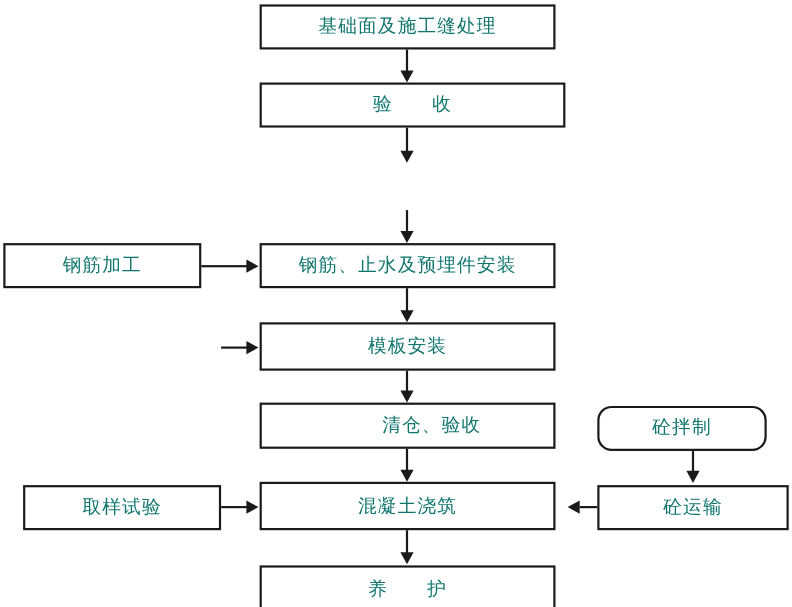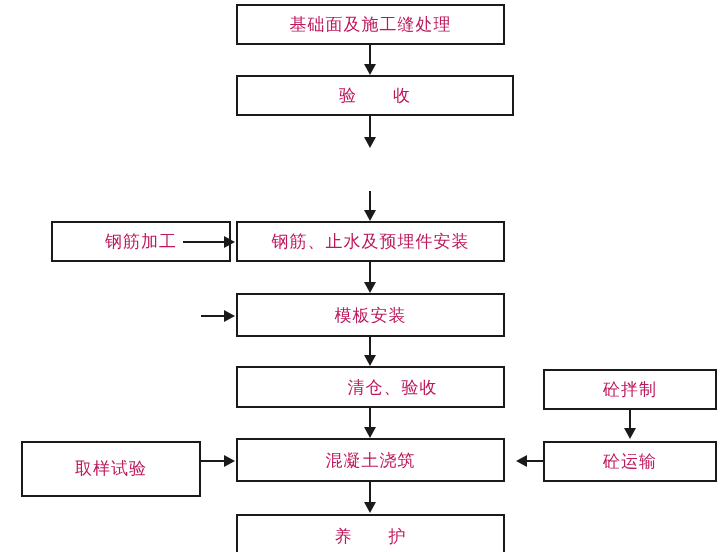--- a/index.html
+++ b/index.html
@@ -16,21 +16,21 @@
     font-family: "DejaVu Sans", "Liberation Sans", sans-serif;
   }
   .node {
     position: absolute;
     box-sizing: border-box;
     border: 2px solid #1a1a1a;
     background: #ffffff;
     display: flex;
     align-items: center;
     justify-content: center;
-    color: #be185d;
+    color: #0f766e;
     font-size: 17px;
     letter-spacing: 1px;
     white-space: pre;
     line-height: 1.1;
   }
   .conn {
     position: absolute;
     background: #1a1a1a;
   }
   .conn.v { width: 2px; }
@@ -83,30 +83,30 @@
   </div>
 
   <div class="node" style="left:236px; top:438px; width:269px; height:44px;align-items:center;">
     <span>混凝土浇筑</span>
   </div>
 
   <div class="node" style="left:236px; top:514px; width:269px; height:44px;">
     <span>养　　护</span>
   </div>
 
-  <div class="node" style="left:3px; top:221px; width:180px; height:41px;margin-left:48px;">
+  <div class="node" style="left:3px; top:221px; width:180px; height:41px;">
     <span>钢筋加工</span>
   </div>
 
 
-  <div class="node" style="left:21px; top:441px; width:180px; height:56px;font-family:Liberation Serif, serif;">
+  <div class="node" style="left:21px; top:441px; width:180px; height:41px;">
     <span>取样试验</span>
   </div>
 
-  <div class="node" style="left:543px; top:369px; width:174px; height:41px;">
+  <div class="node" style="left:543px; top:369px; width:154px; height:41px;border-radius:13px;">
     <span>砼拌制</span>
   </div>
 
   <div class="node" style="left:543px; top:441px; width:174px; height:41px;">
     <span>砼运输</span>
   </div>
 
   <div class="conn v" style="left:369px; top:45px; height:21px;"></div>
   <div class="arrow down" style="left:364px; top:64px;"></div>
 

